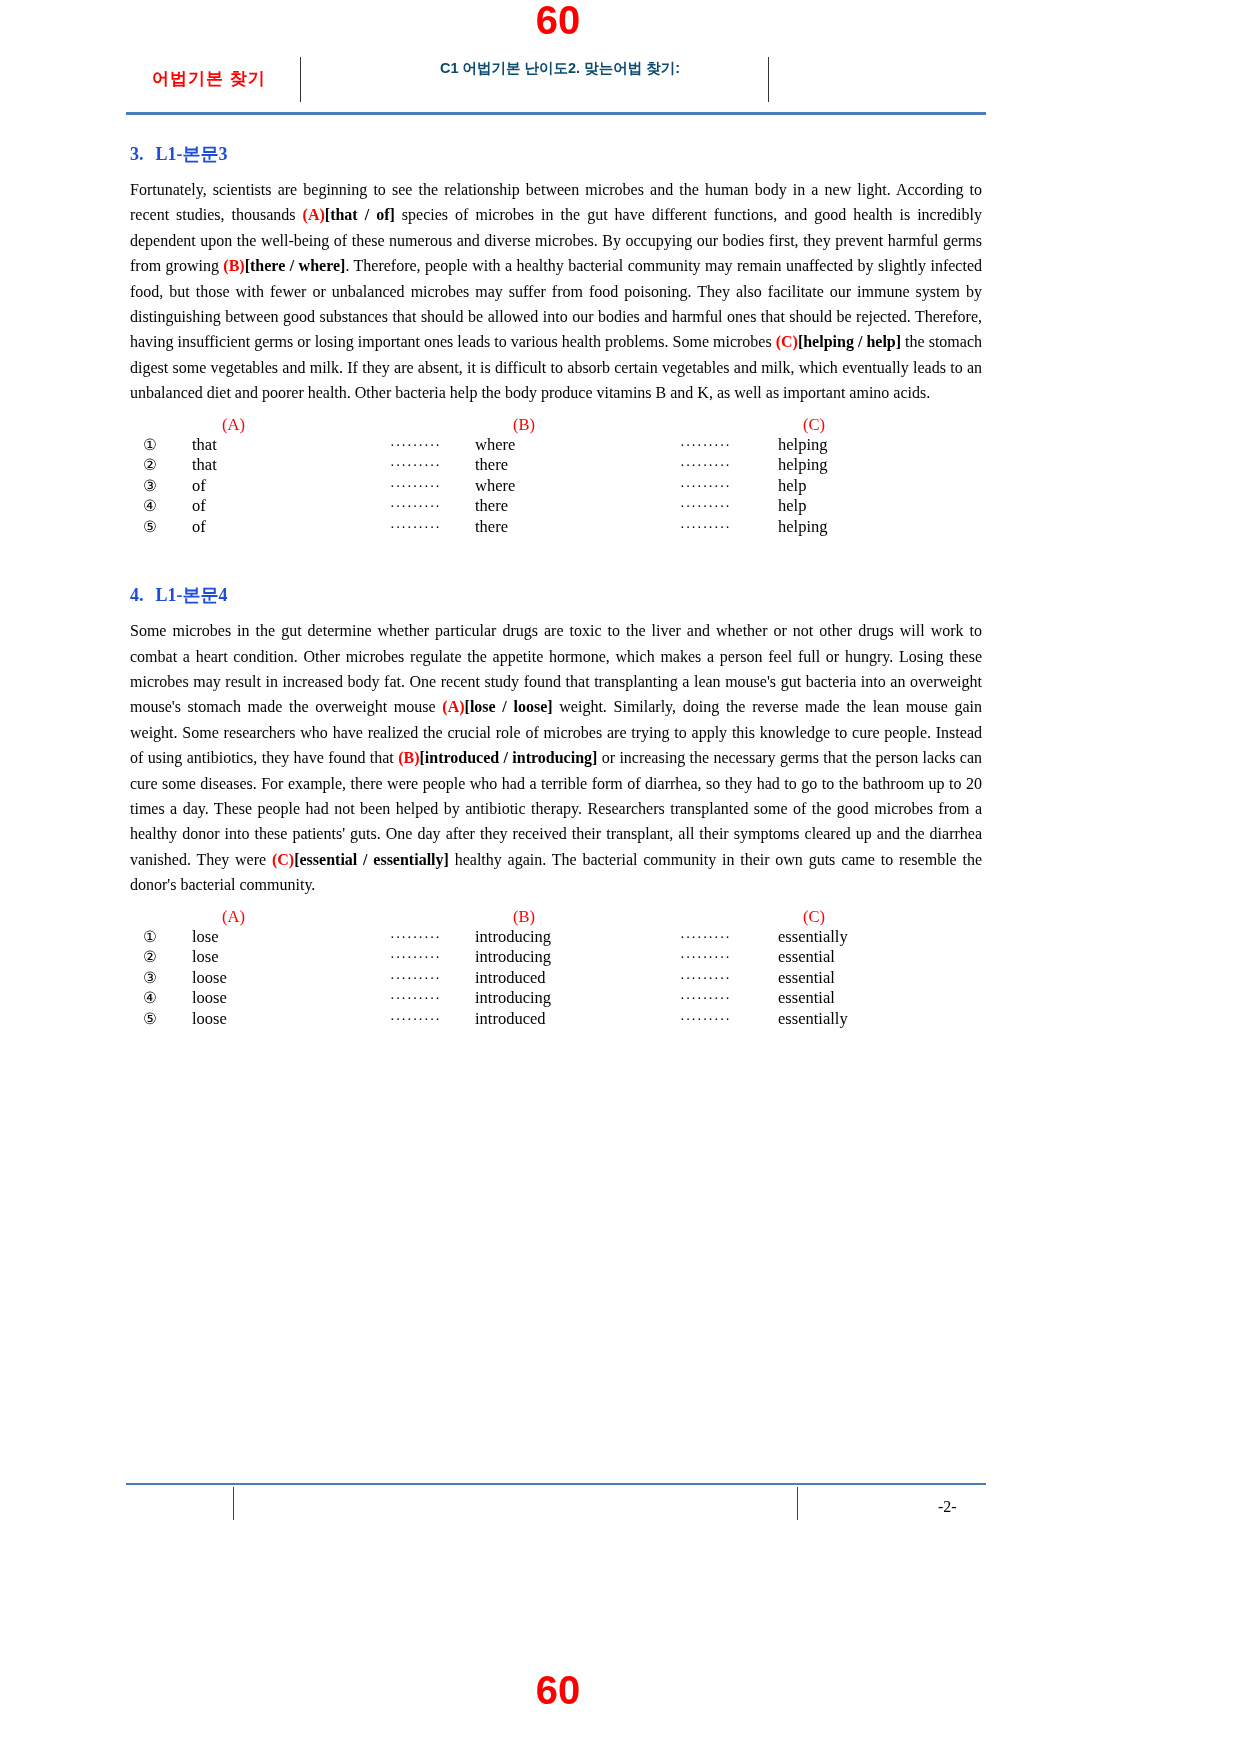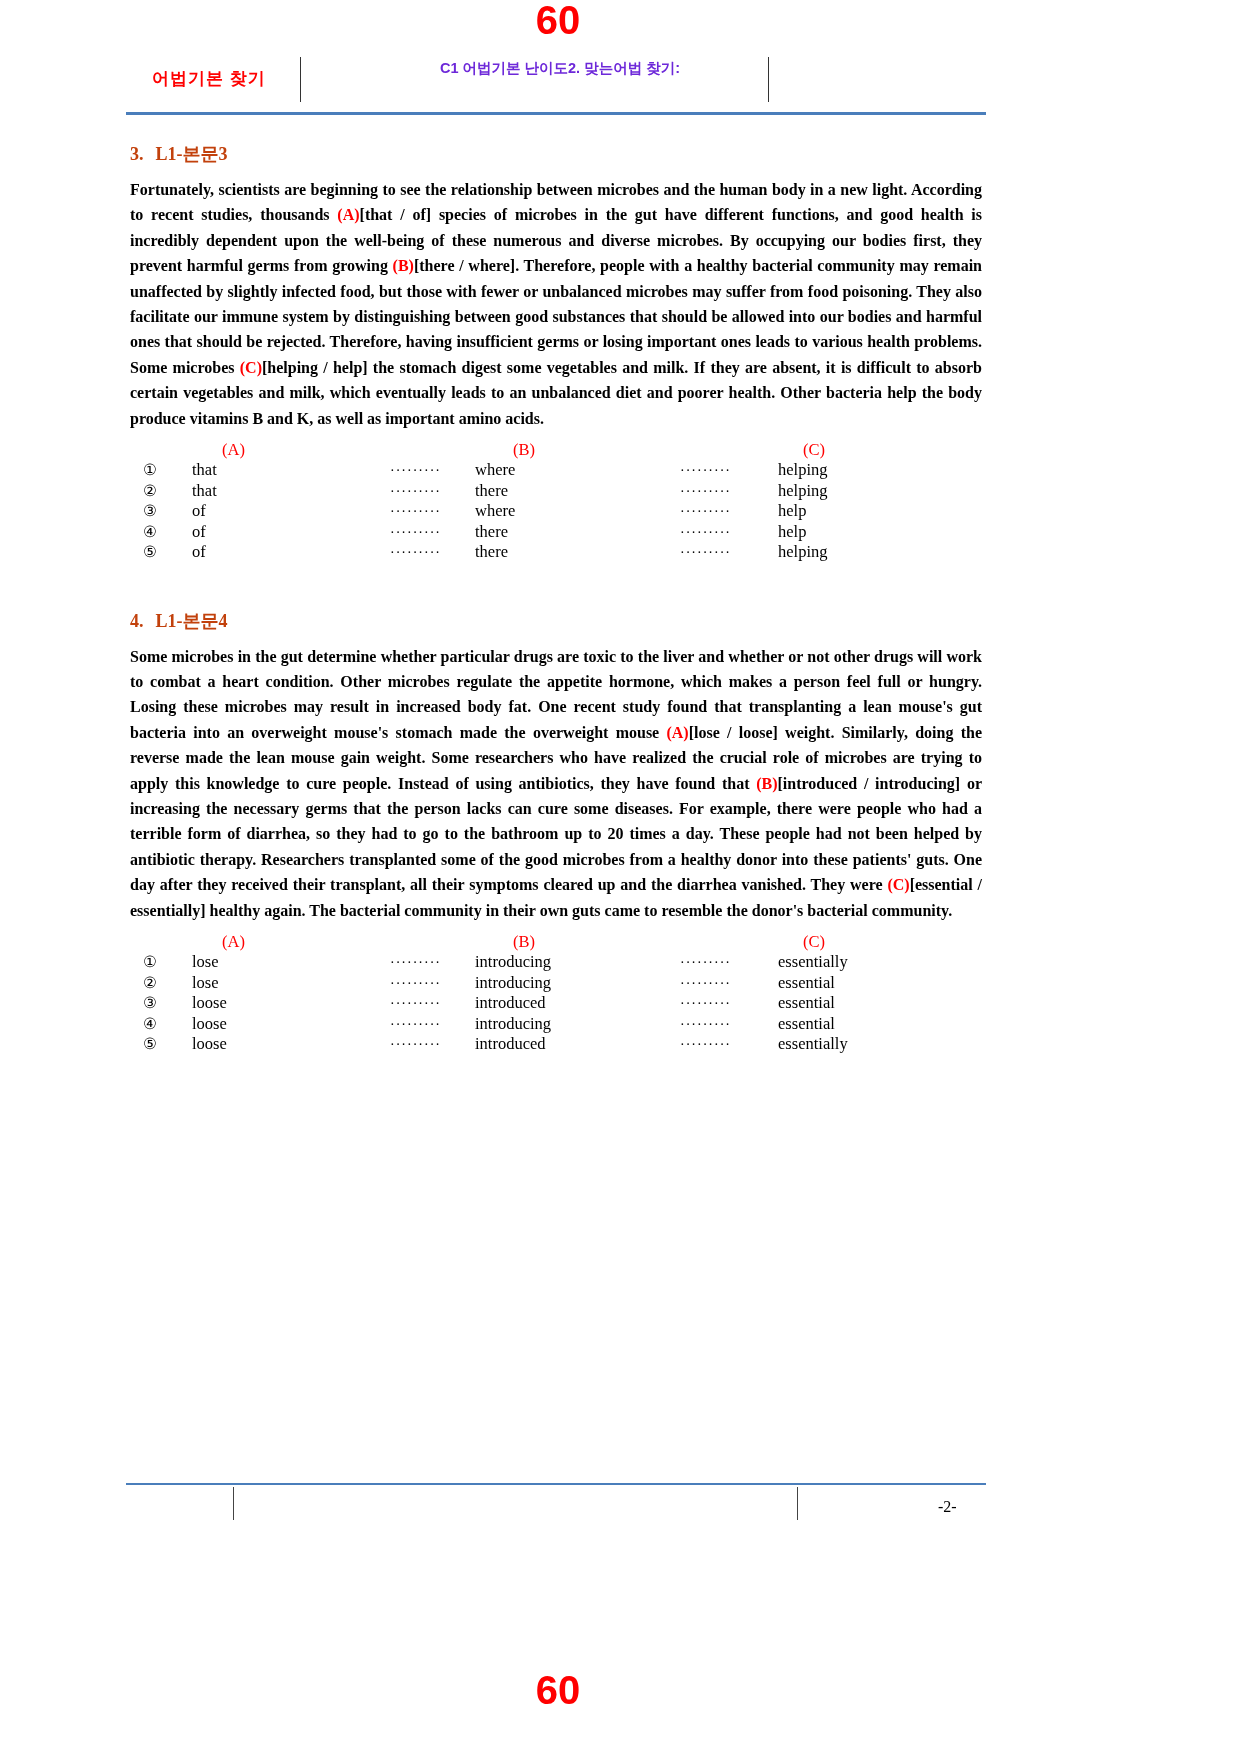--- a/index.html
+++ b/index.html
@@ -22,39 +22,39 @@
   .hdr-left {
     position:absolute; left:22px; top:15px;
     color:#ff0000; font-family:"Liberation Sans", sans-serif;
     font-size:17px; font-weight:bold; letter-spacing:1px;
   }
   .hdr-vline { position:absolute; top:5px; width:1px; height:45px; background:#333; }
   #hdr-vline-1 { left:170px; }
   #hdr-vline-2 { left:638px; }
   .hdr-center {
     position:absolute; left:170px; top:6px; width:520px; text-align:center;
-    color:#6d28d9; font-family:"Liberation Sans", sans-serif;
+    color:#0c4a6e; font-family:"Liberation Sans", sans-serif;
     font-size:14.5px; font-weight:bold; line-height:21px;
   }
   #top-rule, #footer-rule {
     position:absolute; left:126px; width:860px; background:#4a7ebb;
   }
   #top-rule { top:112px; height:3px; }
   #footer-rule { top:1483px; height:2px; }
 
   
   #main { position:absolute; left:130px; top:142px; width:852px; }
   .question { margin-bottom:46px; }
-  .q-title { color:#c2410c; font-weight:bold; font-size:18px; margin-bottom:11px; }
+  .q-title { color:#1d4ed8; font-weight:bold; font-size:18px; margin-bottom:11px; }
   .q-title .q-no { margin-right:12px; }
   .q-para {
     font-size:16px; line-height:25.4px; text-align:justify;
     text-justify:inter-word;
   }
-  .seg-n { font-weight:bold; }
+  .seg-n { font-weight:normal; }
   .seg-r { color:#ff0000; font-weight:bold; }
   .seg-b { font-weight:bold;margin-top:12px; }
 
   
   .choices { margin-top:8px; }
   .choice-head, .choice-row {
     display:grid;
     grid-template-columns:62px 198px 85px 205px 98px 1fr;
     align-items:baseline;
   }

